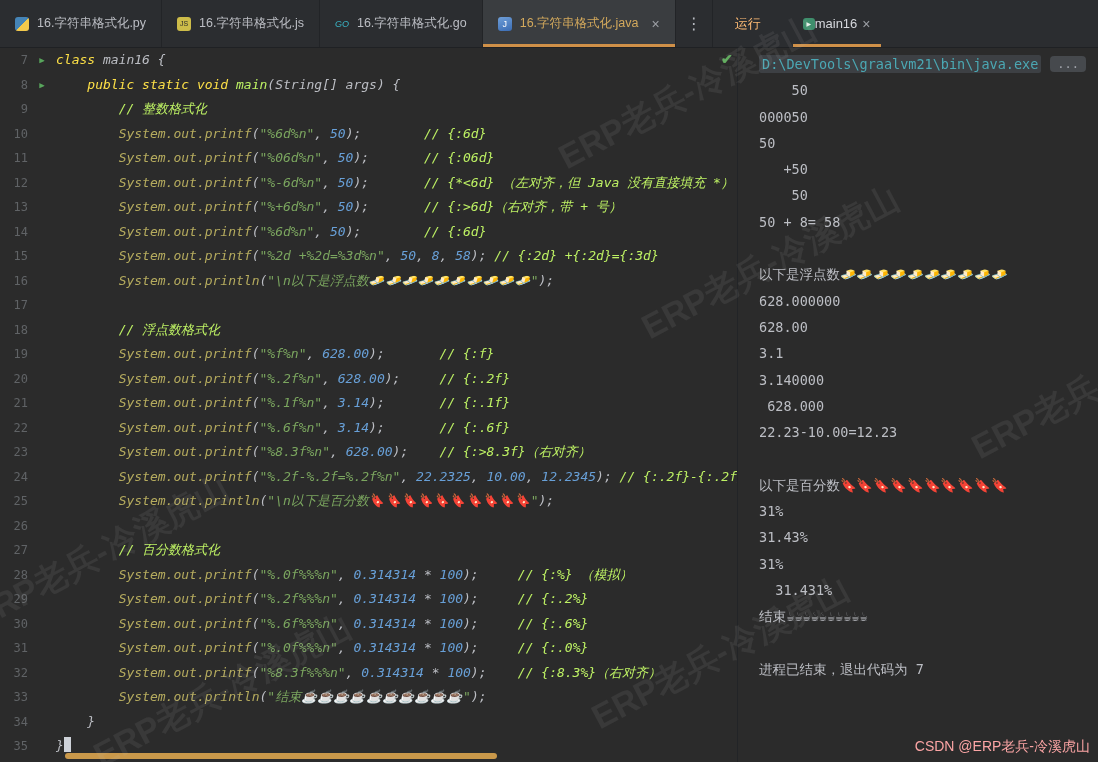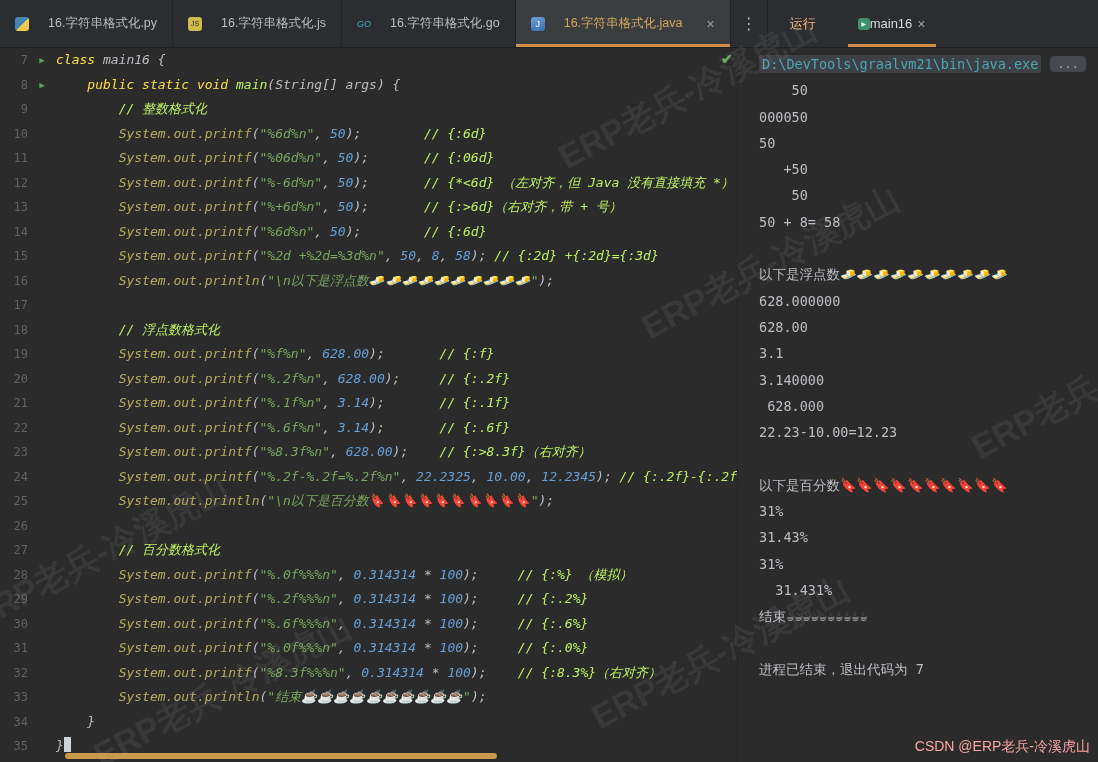--- a/index.html
+++ b/index.html
@@ -2,21 +2,21 @@
 <html><head>
 <meta charset="utf-8">
 <style>
   *{margin:0;padding:0;box-sizing:border-box}
   html,body{width:1098px;height:762px;overflow:hidden;background:#2b2b2b}
   .app{position:relative;width:1098px;height:762px;background:#2b2b2b;font-family:"Liberation Sans",sans-serif;overflow:hidden}
 
   
   .topbar{display:flex;height:48px;background:#2b2d30;border-bottom:1px solid #1f2124}
   .etabs{display:flex;height:100%}
-  .etab{position:relative;display:flex;align-items:center;gap:19px;padding:0 15px;border-right:1px solid #222427;color:#bcbec4;font-size:12.5px;cursor:pointer;white-space:nowrap}
+  .etab{position:relative;display:flex;align-items:center;gap:8px;padding:0 15px;border-right:1px solid #222427;color:#bcbec4;font-size:12.5px;cursor:pointer;white-space:nowrap}
   .etab.active{background:#3a3d40;color:#d3a95c}
   .etab.active::after{content:"";position:absolute;left:0;right:0;bottom:0;height:3px;background:#cf9048}
   .ficon{width:14px;height:14px;border-radius:3px;display:flex;align-items:center;justify-content:center;font-size:7px;font-weight:normal;flex:none}
   .fi-py{background:linear-gradient(135deg,#4584b6 50%,#f2c94c 50%)}
   .fi-js{background:#cdbc49;color:#2b2b2b}
   .fi-go{background:transparent;color:#3ab5c6;font-size:9px;font-style:italic}
   .fi-java{background:linear-gradient(160deg,#6f9fd8,#3a6cb4);color:#fff;font-size:9px}
   .tab-close{color:#9da0a6;font-size:14px;margin-left:5px;line-height:1;cursor:pointer}
   .kebab{width:36px;display:flex;align-items:center;justify-content:center;color:#b6b9bf;font-size:16px;cursor:pointer}
   .run-header{flex:1;display:flex;align-items:center;border-left:1px solid #222427;padding-left:22px;gap:32px}

